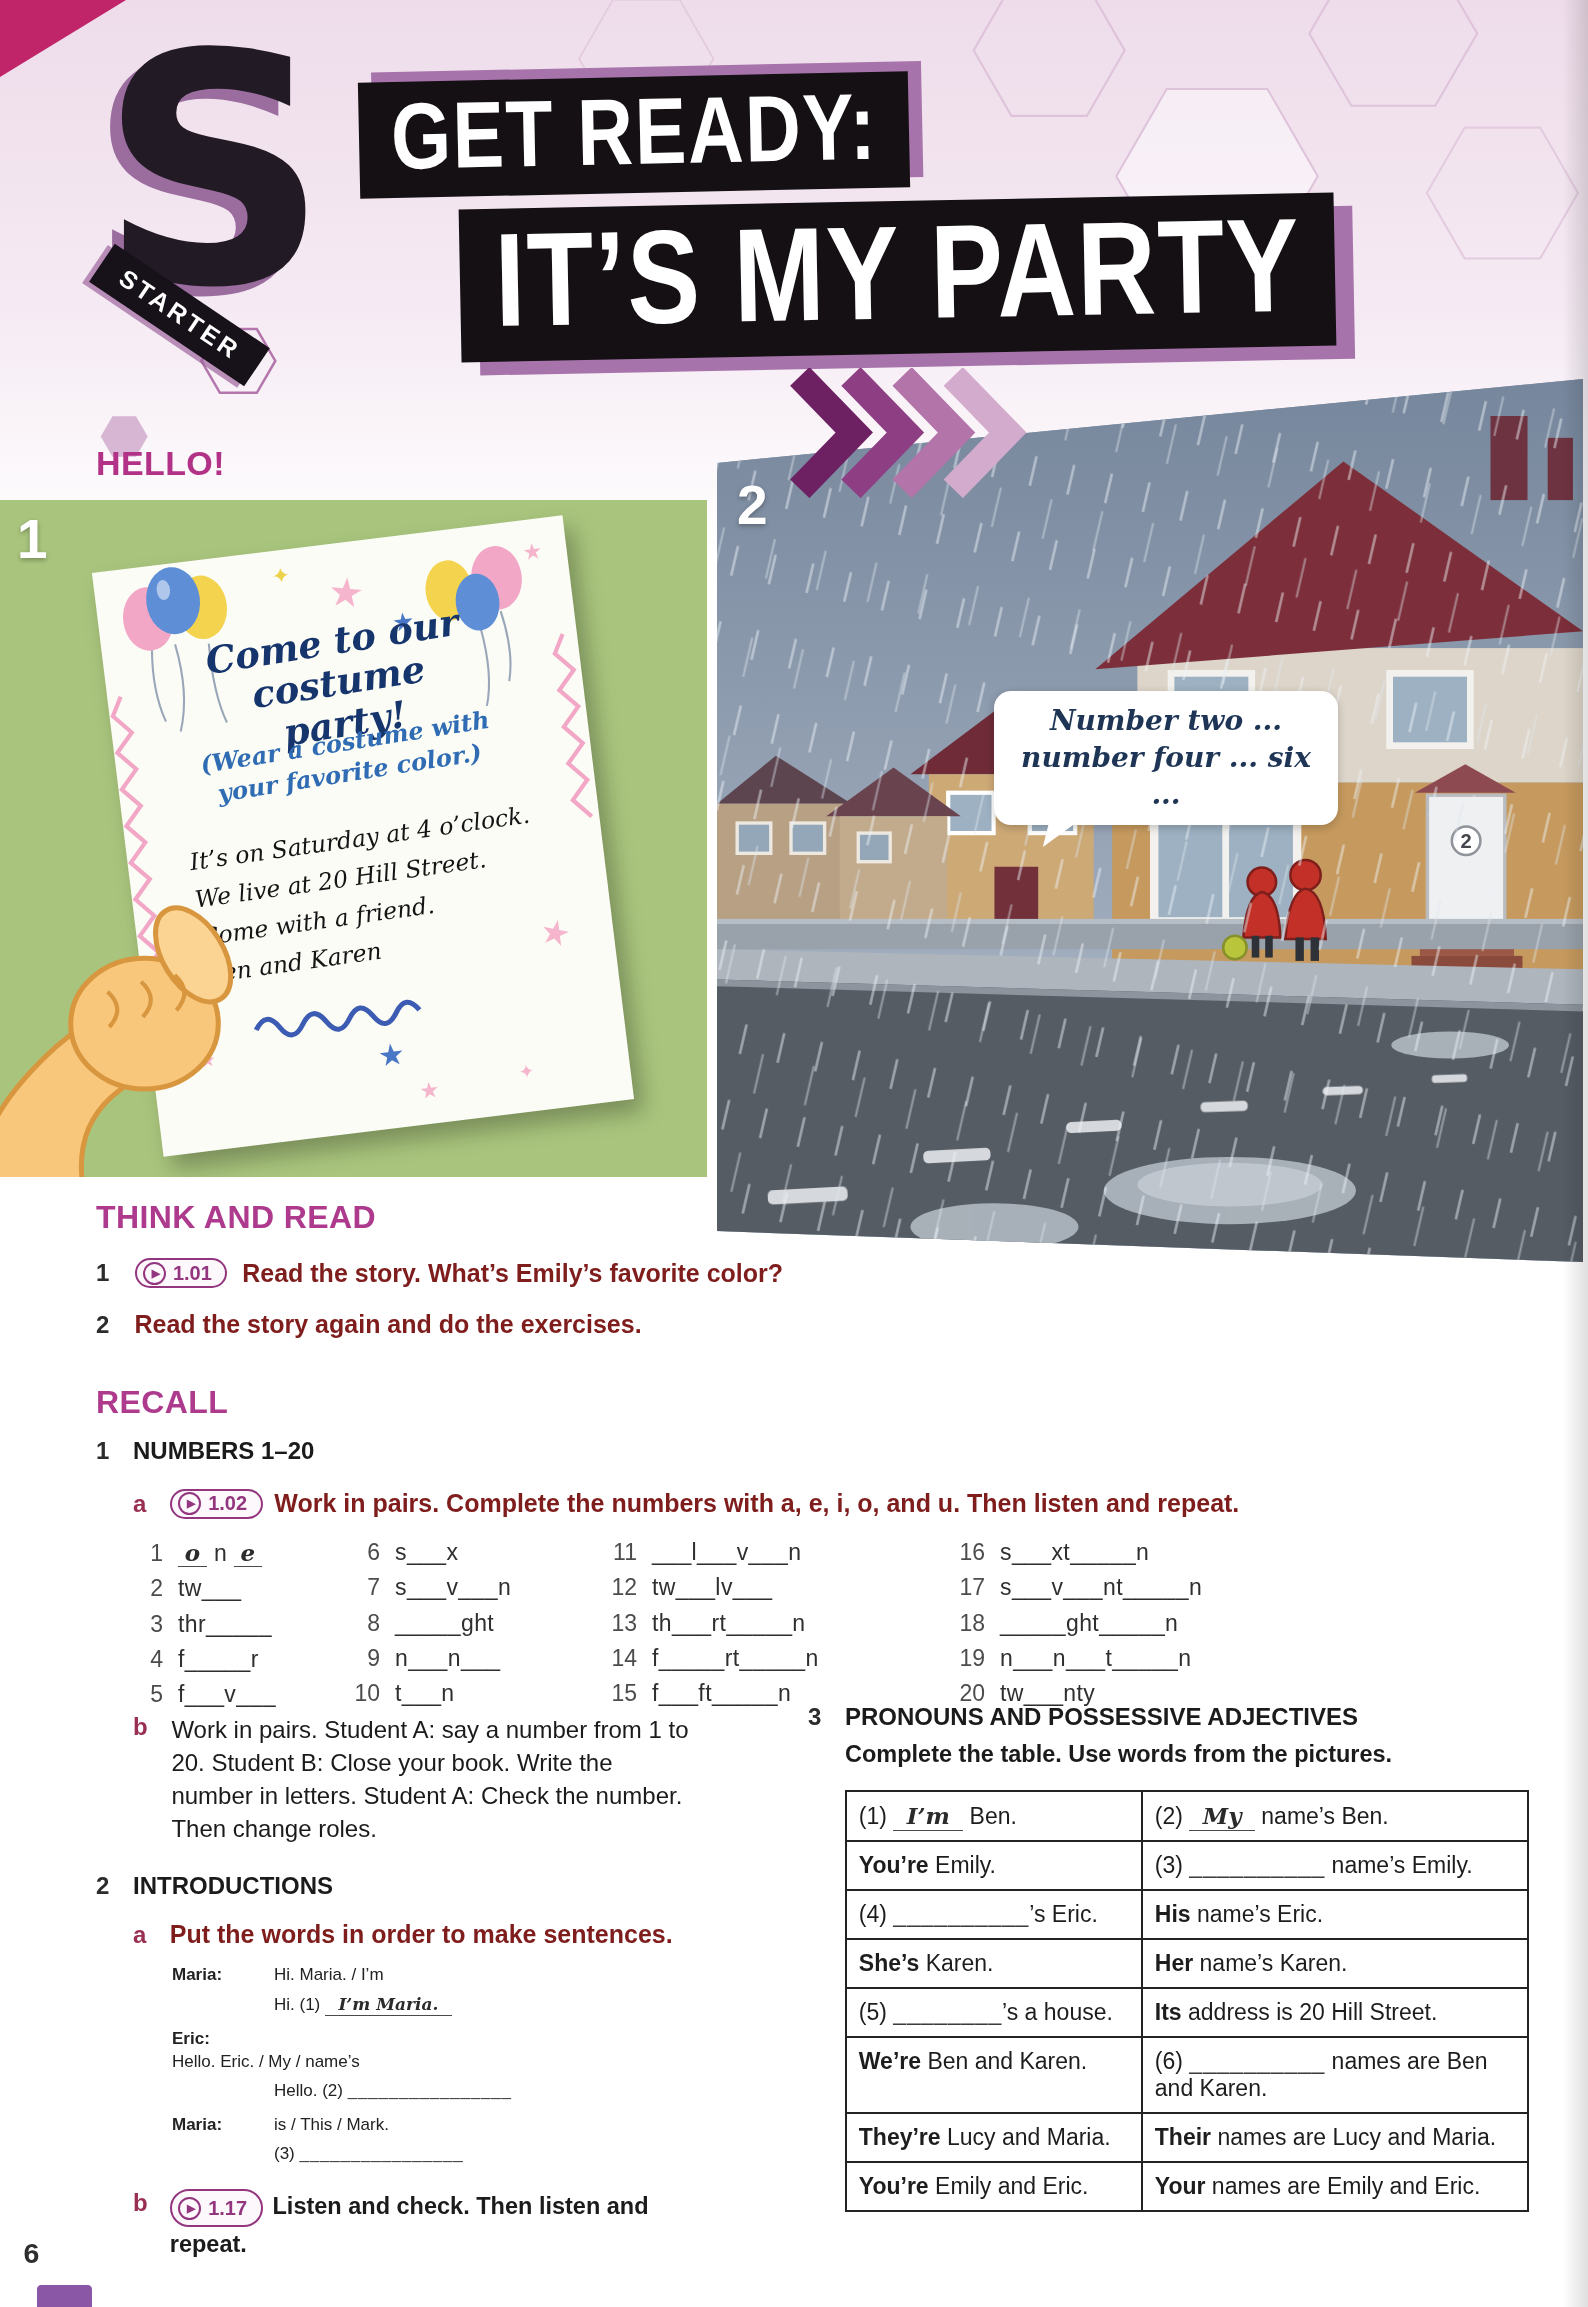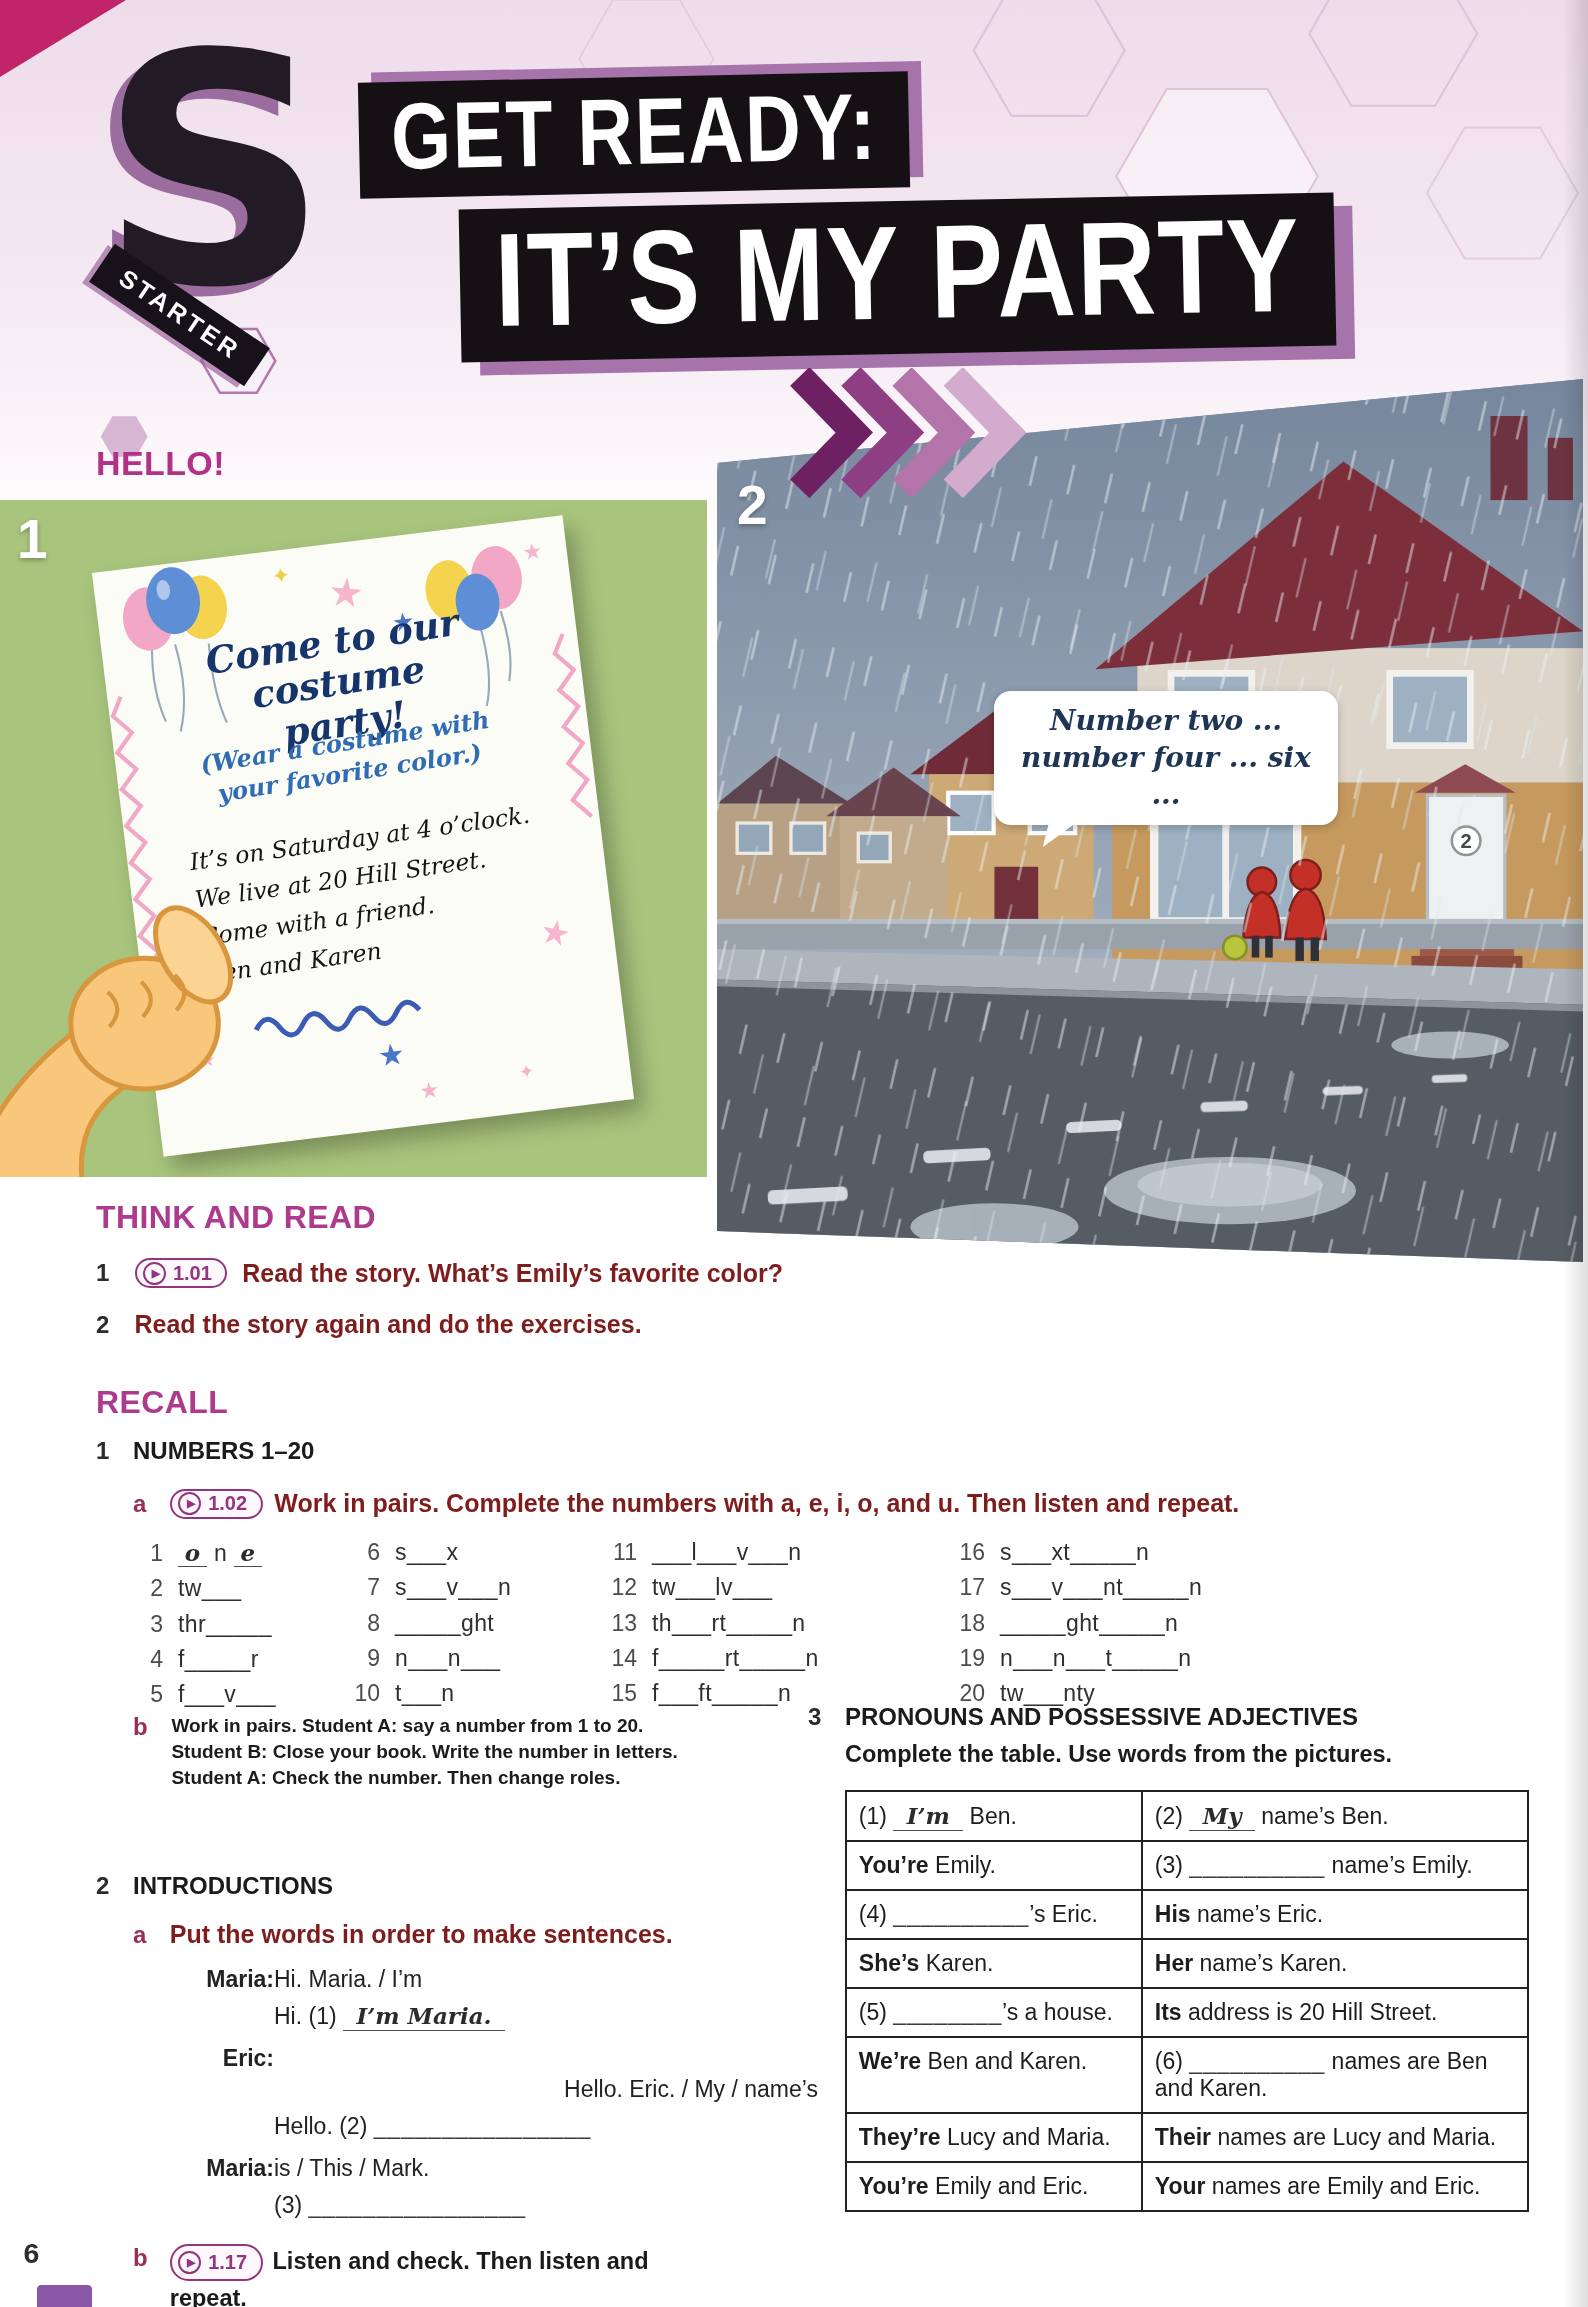--- a/index.html
+++ b/index.html
@@ -83,24 +83,24 @@
   .sub-row { margin-left:37px; margin-top:23.5px; display:flex; gap:11.8px; align-items:center; }
   .lab { font-weight:bold; font-size:24px; color:#993052; width:25px; flex:none;}
   .numgrid { display:flex; margin-left:37px; margin-top:20px; }
   .ncol { display:flex; flex-direction:column; gap:8.4px; }
   .nrow { display:flex; gap:15px; font-size:23px; color:#2f2f2f; align-items:baseline;}
   .nrow .nn { width:30px; text-align:right; color:#4c4c4c; flex:none;}
   .nrow .nw { letter-spacing:0.4px; }
   .nw .seg-hw { padding:0 6.7px; }
 
   .numbers-b { position:absolute; left:133px; top:1713px; width:646px; display:flex; gap:13.4px; }
-  .numbers-b p { font-weight:bold; font-size:19px; line-height:1.38; width:521px; }
+  .numbers-b p { font-weight:normal; font-size:24px; line-height:1.38; width:521px; }
 
   .intro { position:absolute; left:96px; top:1872px; width:722px; }
-  .dialog { margin-left:76px; margin-top:15px; font-size:23px; color:#222;text-align:right; }
+  .dialog { margin-left:76px; margin-top:15px; font-size:17px; color:#222; }
   .dline { display:flex; margin-top:6.7px; line-height:1.32; }
   .dspeaker { width:102px; font-weight:bold; flex:none; }
   .intro-b { display:flex; gap:11.8px; margin-left:37px; margin-top:23.5px; align-items:flex-start; }
   .intro-b .wrap { width:504px; font-weight:bold; font-size:23.5px; line-height:1.5;}
   .intro-b .wrap .pill { margin-right:10px; vertical-align:middle; }
 
   .pronouns { position:absolute; left:808px; top:1703px; width:747px; }
   .ptable-sub { margin-left:37px; margin-top:10px; font-weight:bold; font-size:23.5px; }
   .ptable { margin-left:37px; margin-top:22px; border-collapse:collapse; background:#fff; }
   .ptable td { border:2.1px solid #232323; padding:10px 11.8px; font-size:23px; color:#1d1d1d; vertical-align:top;}

